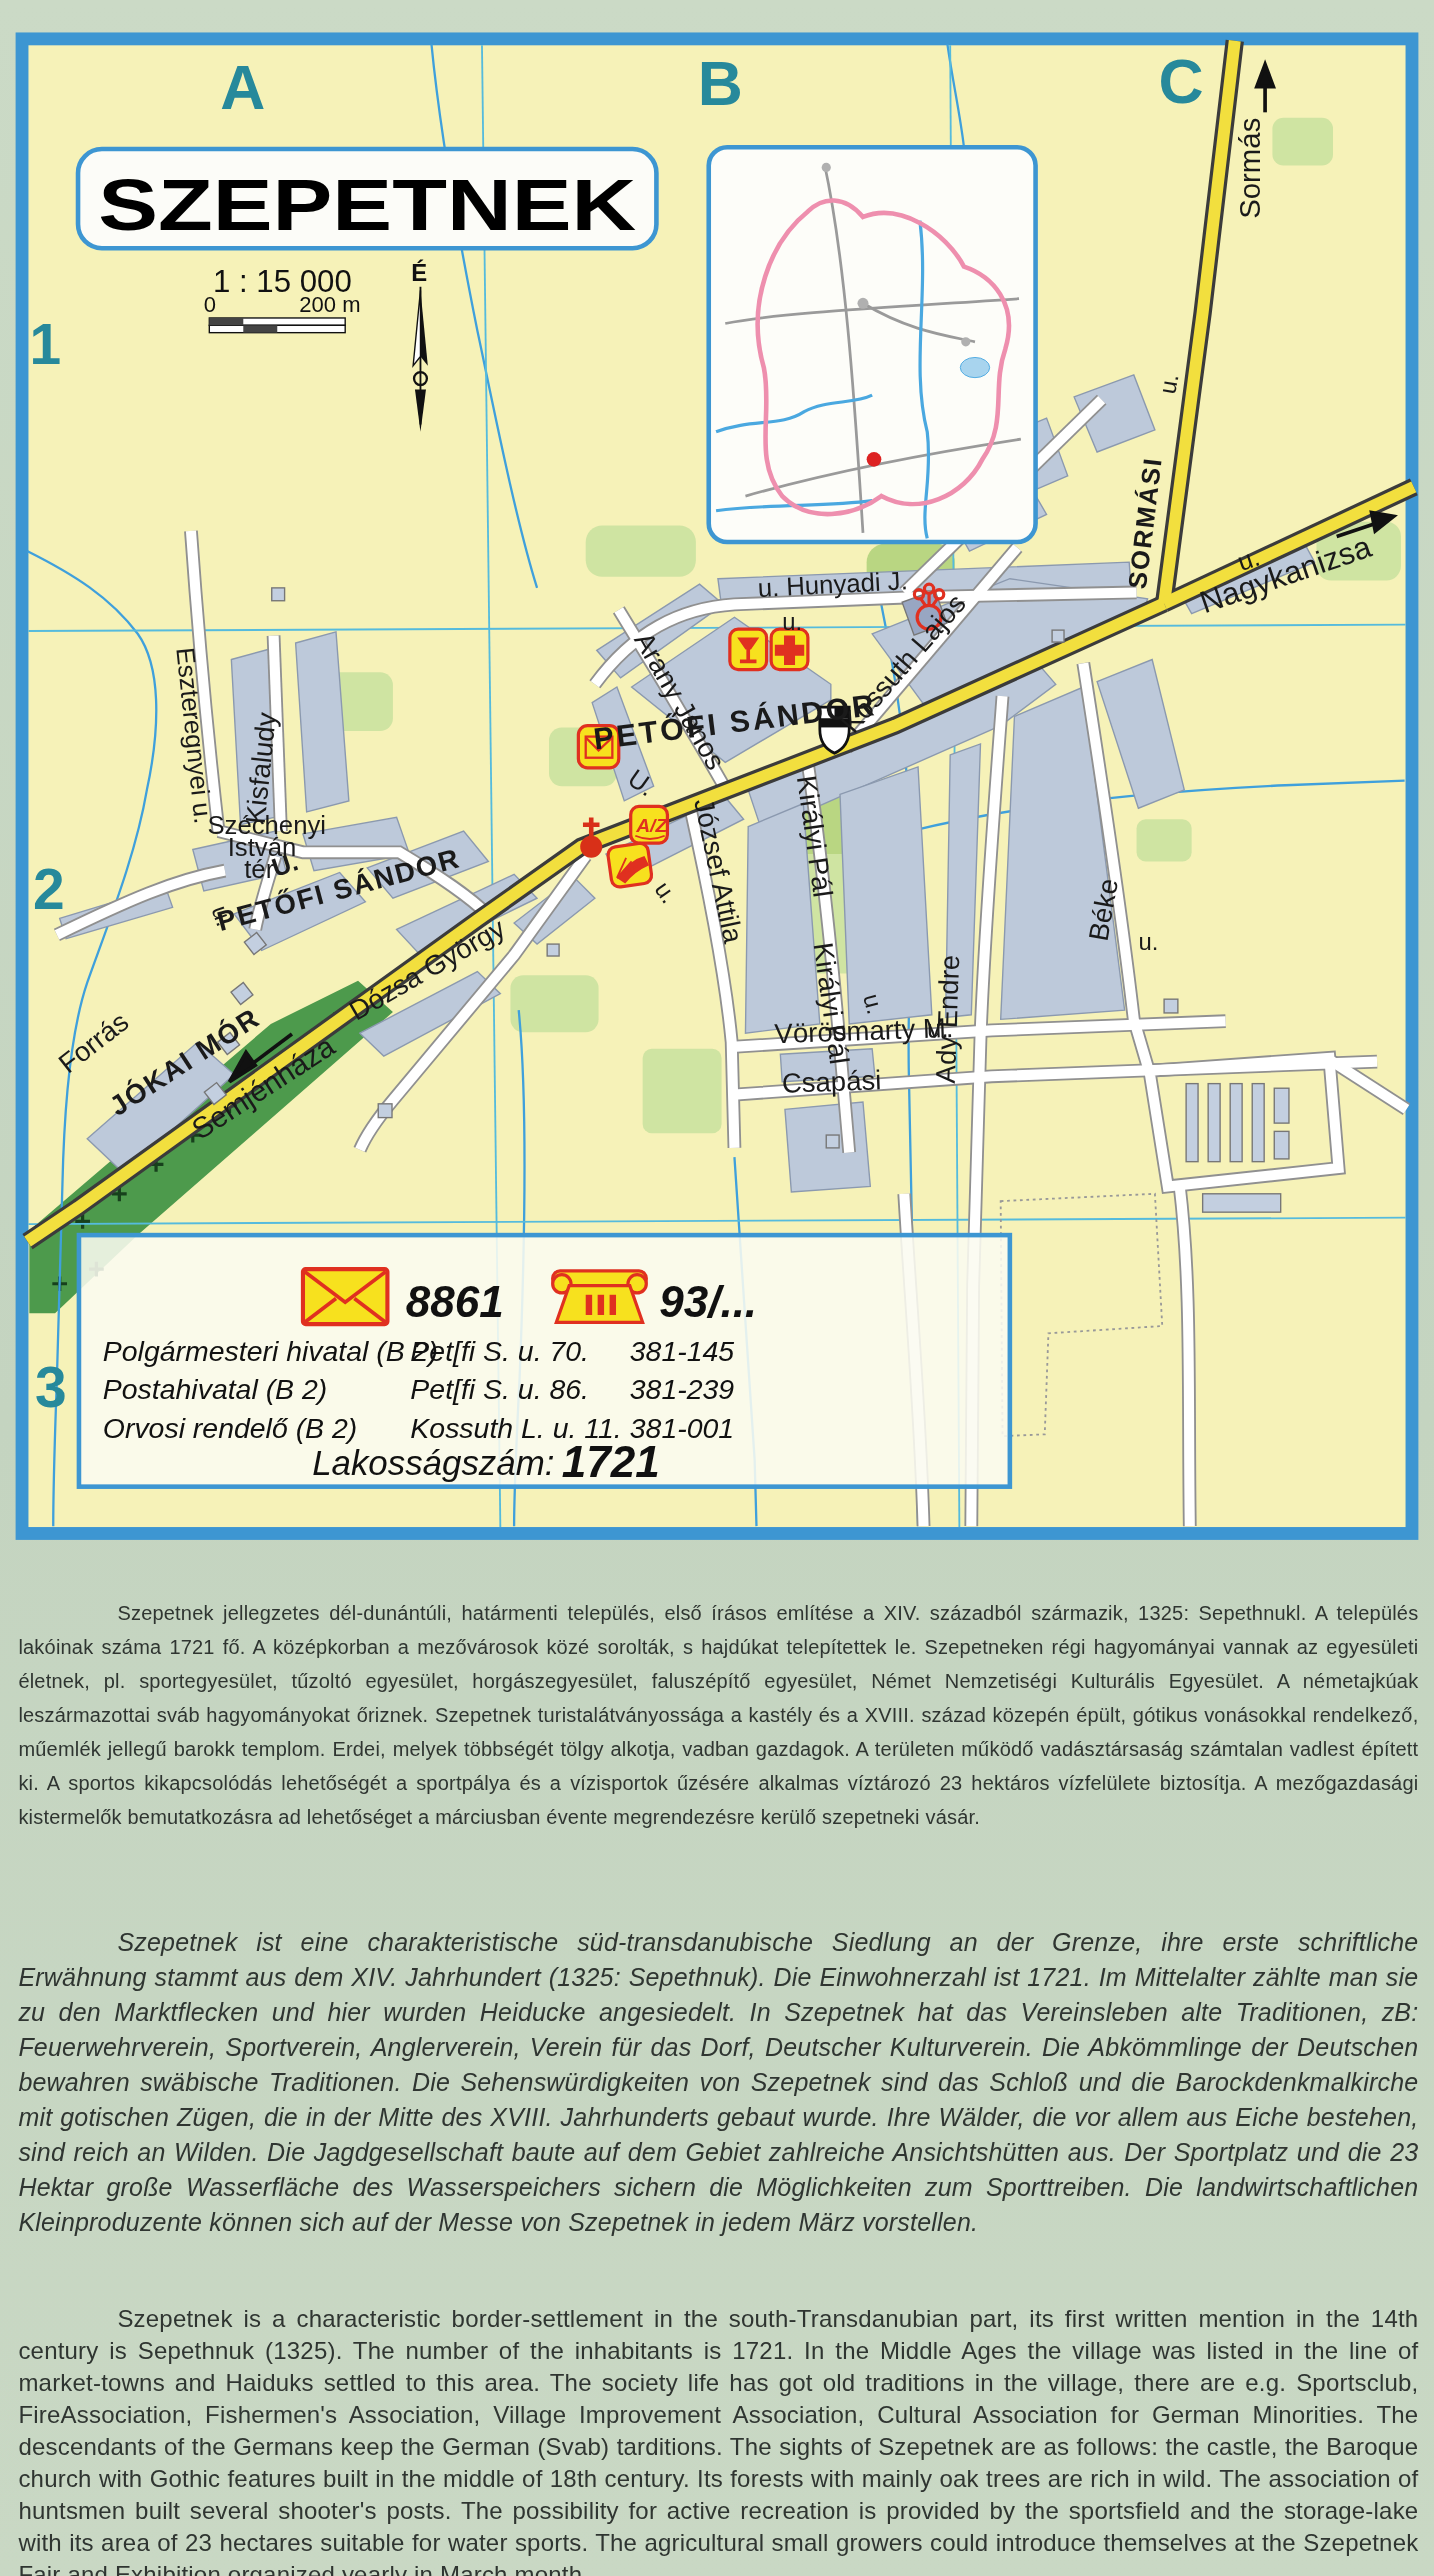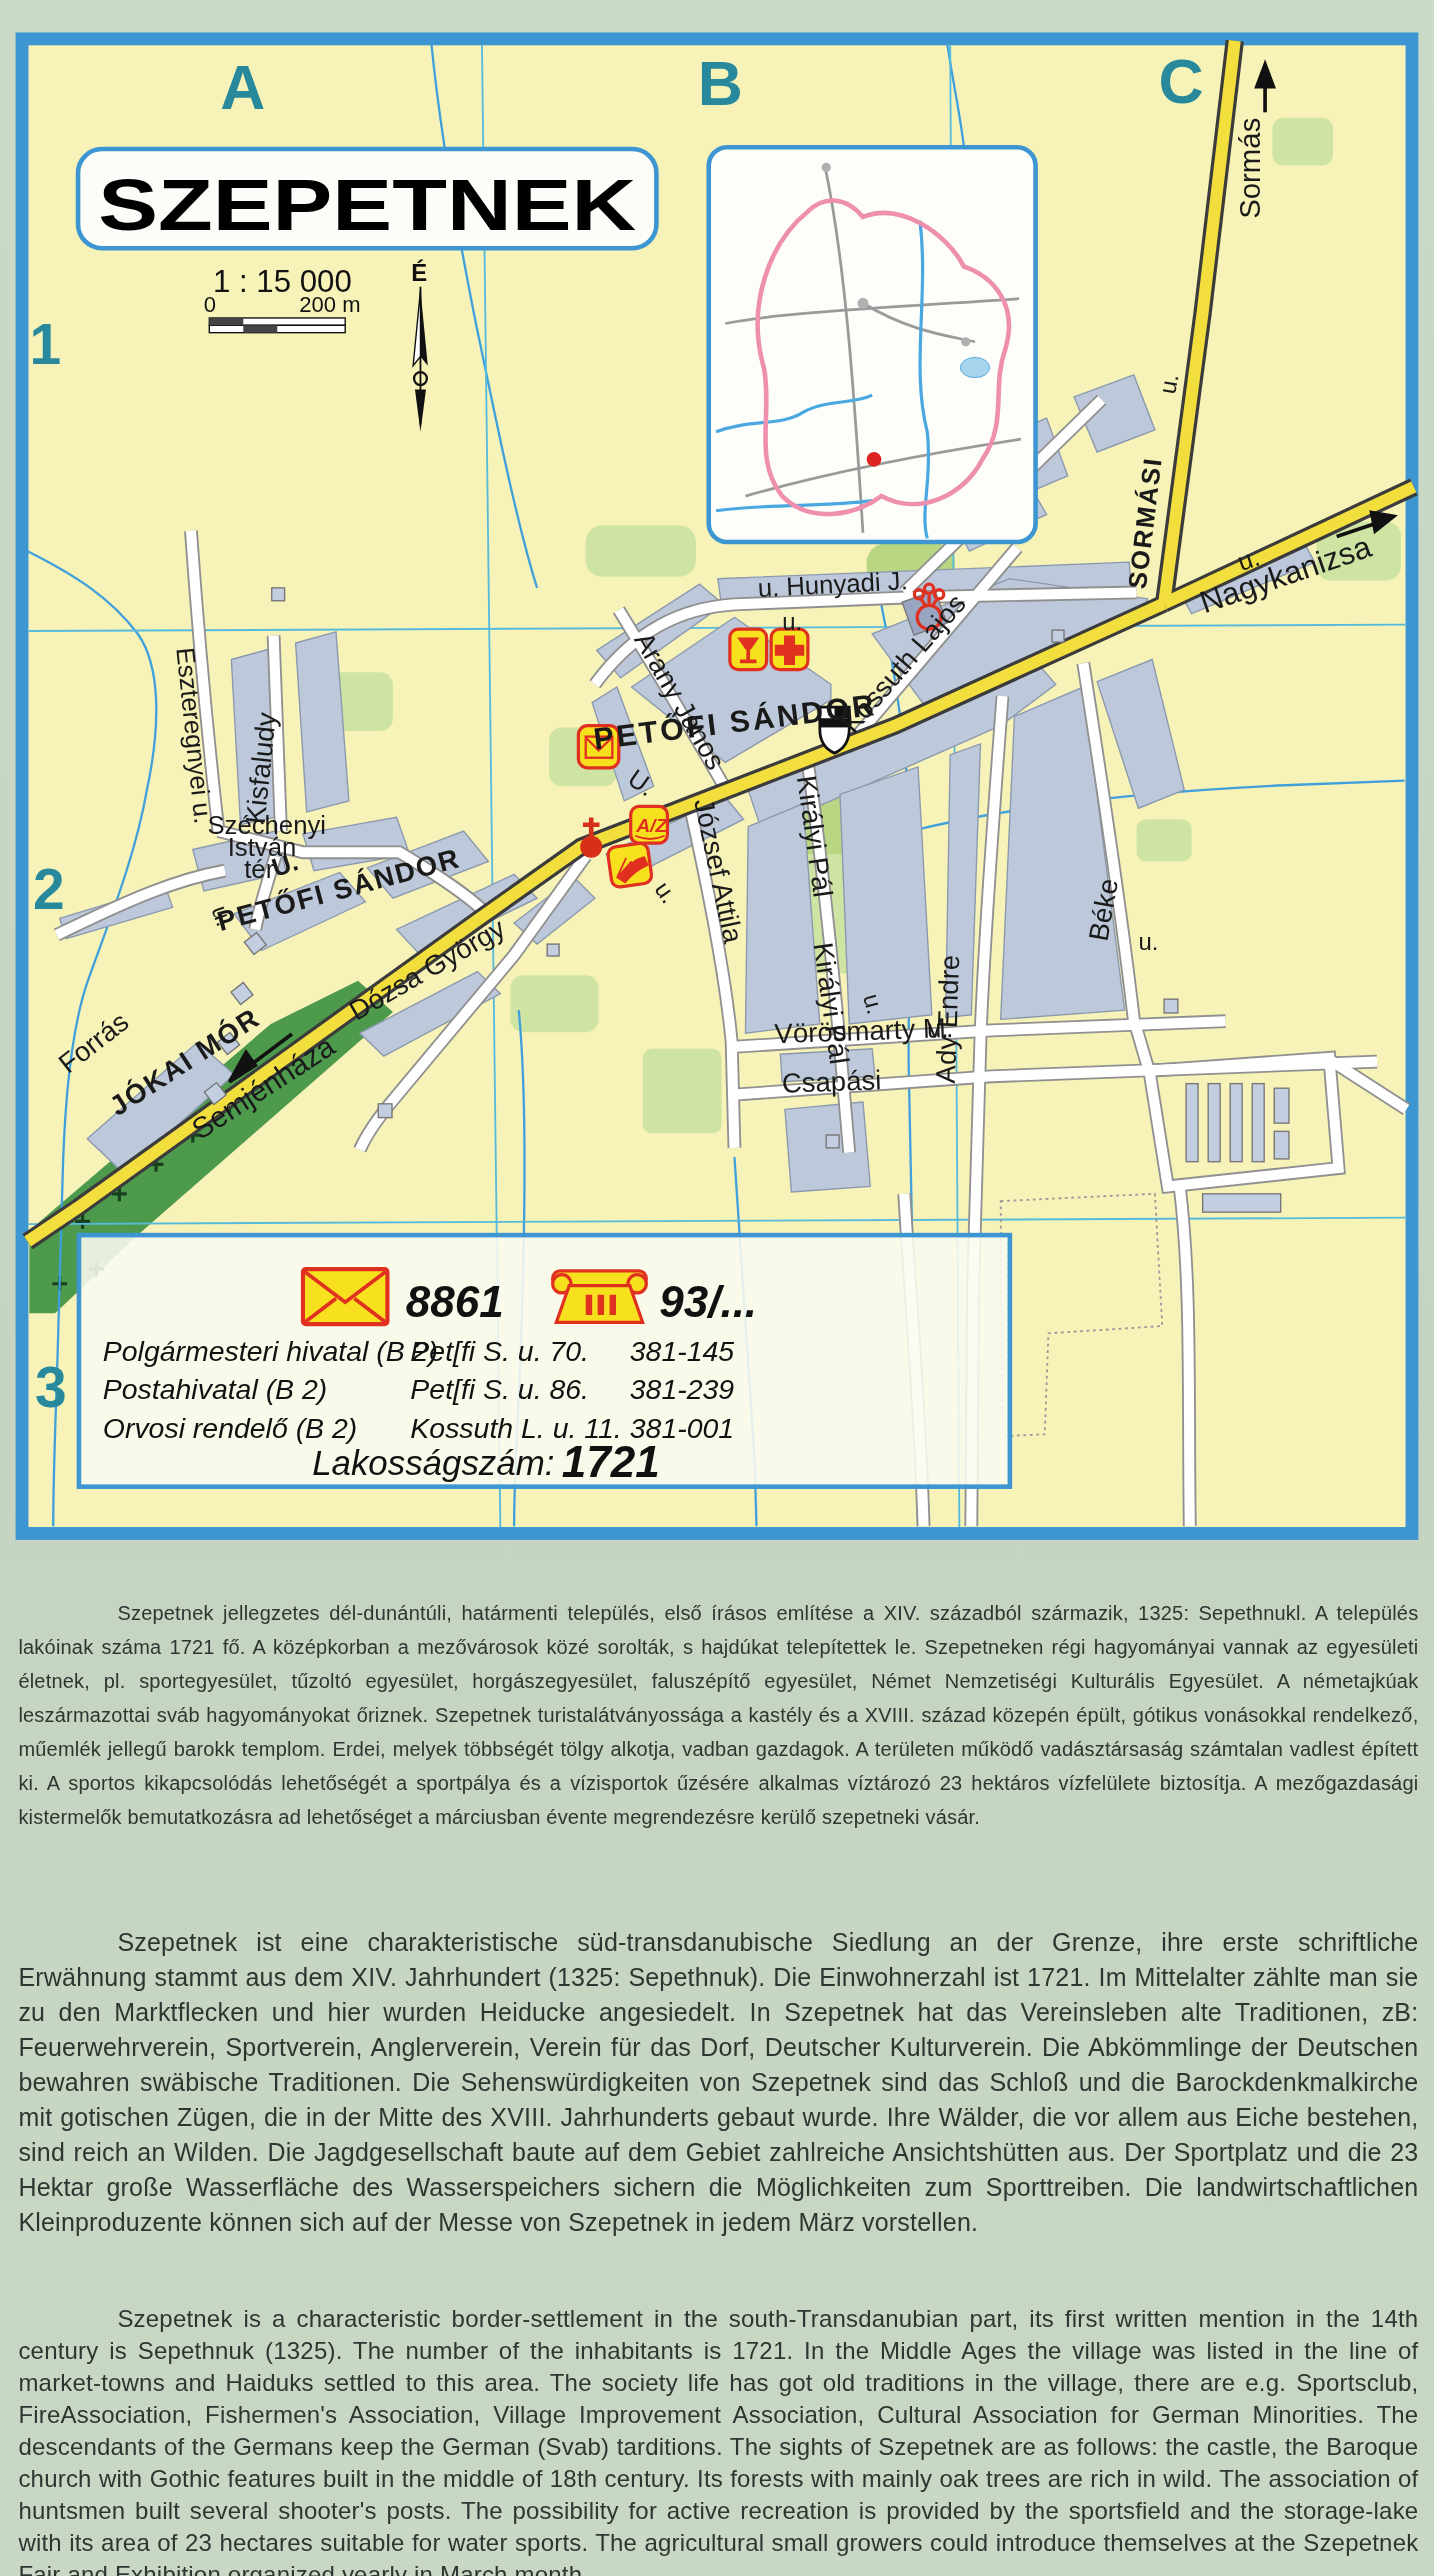--- a/index.html
+++ b/index.html
@@ -2,21 +2,21 @@
 <html style="font-size:14.7px"><head>
 <meta charset="utf-8">
 <style>
   html,body{margin:0;padding:0;}
   body{width:1434px;height:2576px;background:#c6d6c1;font-family:"Liberation Sans",sans-serif;}
   .page{position:relative;width:1434px;height:2576px;overflow:hidden;
         background:linear-gradient(180deg,#cbdac6 0%,#c4d4c0 55%,#c9d8c4 100%);}
   svg text{font-family:"Liberation Sans",sans-serif;}
   .para{position:absolute;left:18.4px;width:1400px;color:#2f3531;text-align:justify;
         text-indent:99px;font-size:20px;line-height:34px;letter-spacing:0.2px;}
-  .para.de{font-size:25px;line-height:35px;}
+  .para.de{font-style:italic;font-size:25px;line-height:35px;}
   .para.en{font-size:24px;line-height:32px;}
 </style>
 </head>
 <body>
 
 <div class="page">
 
 <svg width="1434" height="1554" viewBox="0 0 1562 1692">
 
   <g>

